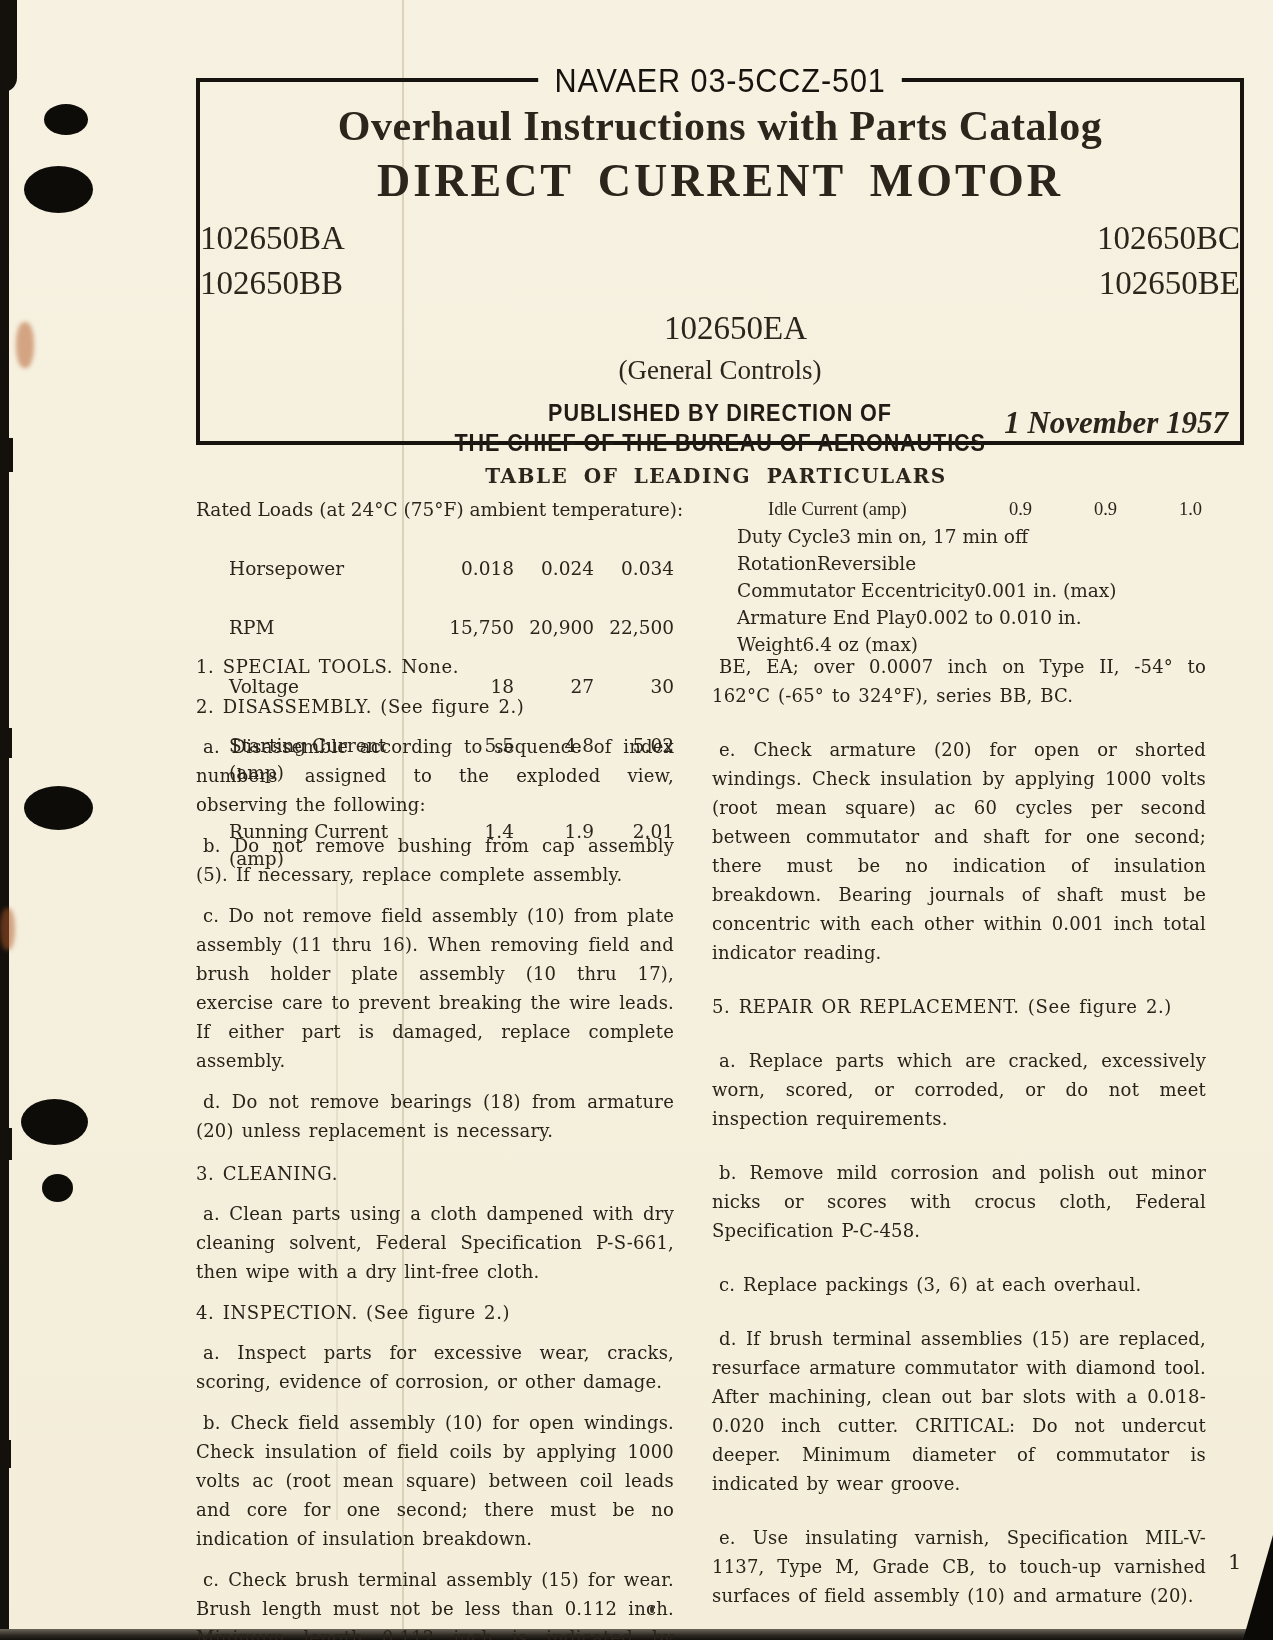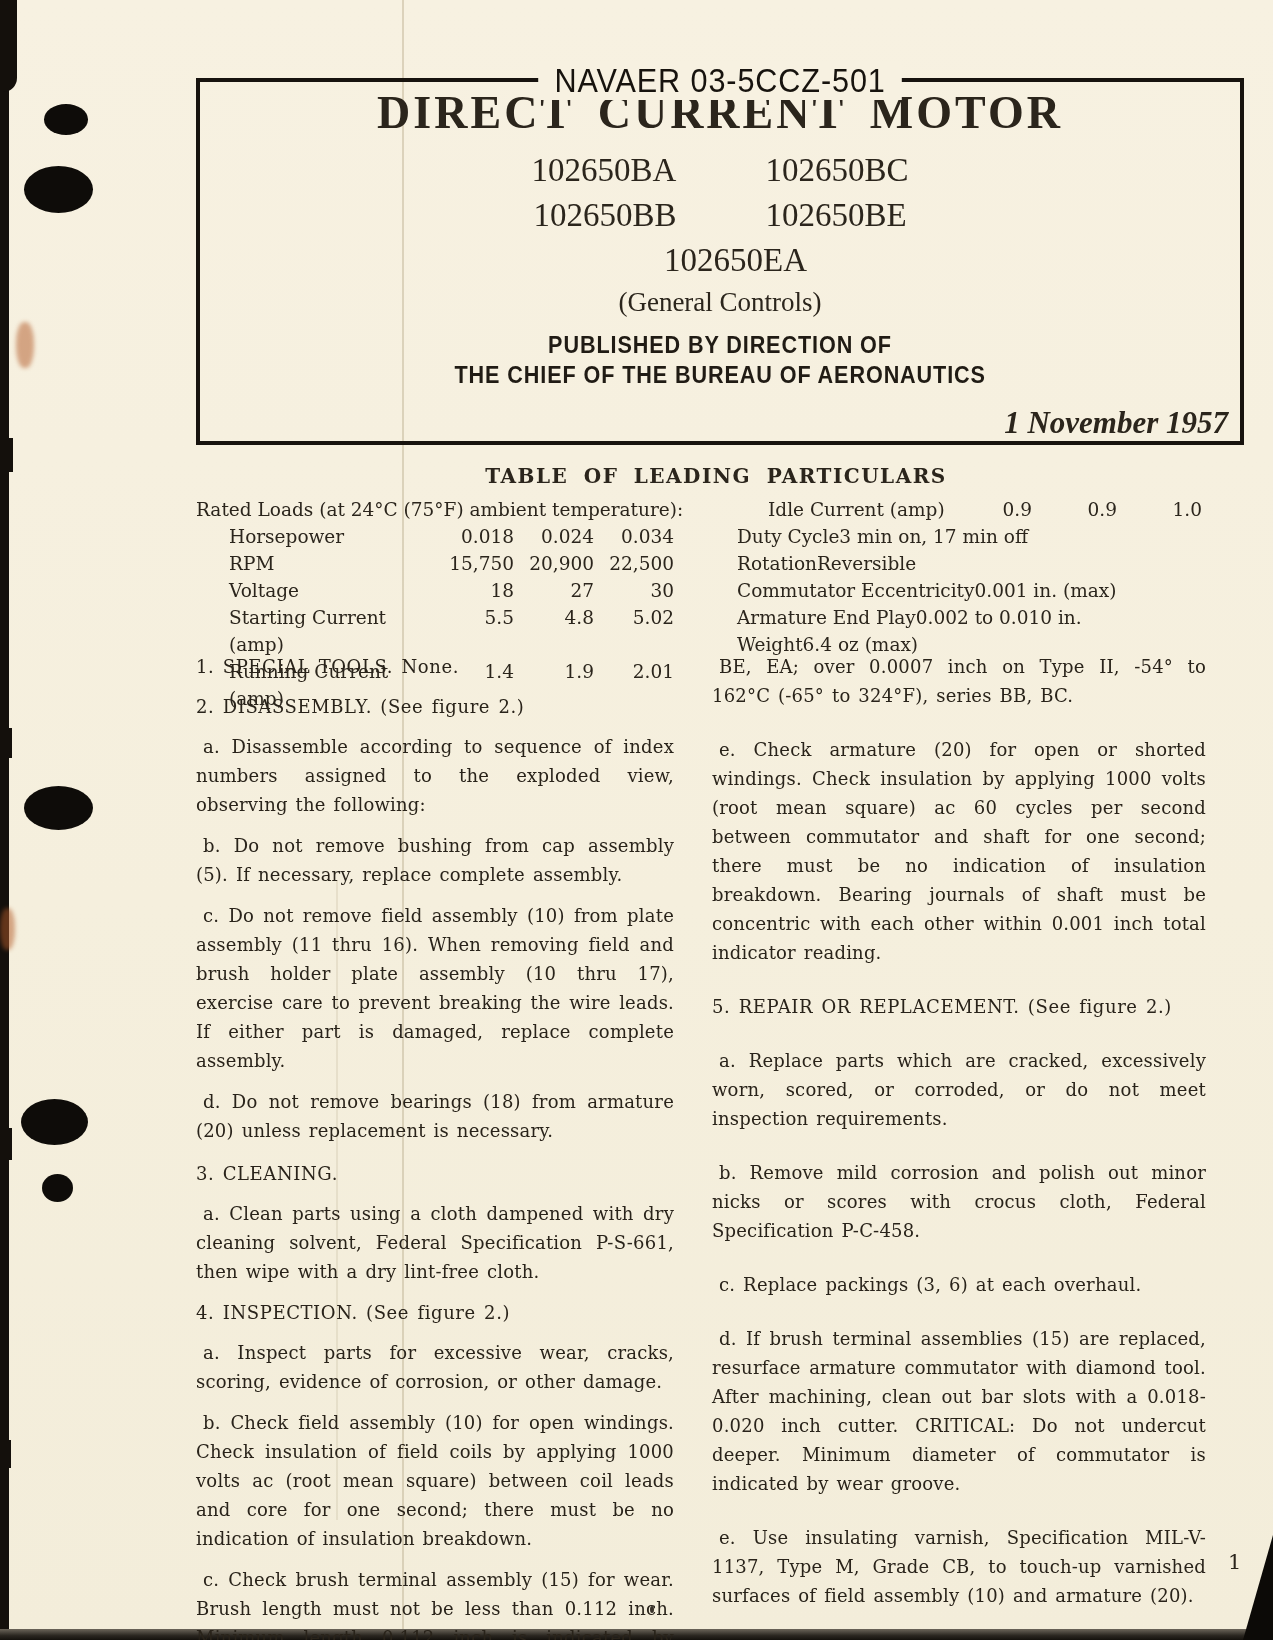--- a/index.html
+++ b/index.html
@@ -29,36 +29,36 @@
     border:4px solid #17130e;text-align:center;}
   .condensed{display:inline-block;transform:scaleX(.9);transform-origin:center;
     font-family:"Liberation Sans",sans-serif;}
   .doc-number-wrap{position:absolute;top:-21px;left:0;right:0;text-align:center;}
   .doc-number{background:#f7f1e1;padding:0 18px;font-size:34px;letter-spacing:1px;color:#17130e;}
   .title1{margin-top:20px;font-family:"Liberation Serif",serif;font-size:42px;line-height:48px;
     font-weight:600;letter-spacing:.5px;}
   .title2{margin-top:6px;font-family:"Liberation Serif",serif;font-size:46px;line-height:50px;
     font-weight:700;letter-spacing:3px;word-spacing:10px;}
   .models{margin-top:10px;font-family:"Liberation Serif",serif;font-size:33px;line-height:45px;}
-  .models-row{display:flex;justify-content:center;gap:89px;}
+  .models-row{display:flex;justify-content:space-between;gap:89px;}
   .model-center{font-family:"Liberation Serif",serif;font-size:33px;line-height:45px;padding-left:31px;}
   .gencontrols{margin-top:2px;font-family:"Liberation Serif",serif;font-size:27px;line-height:34px;}
   .published{margin-top:11px;font-size:24px;line-height:30px;letter-spacing:1px;color:#201b14;font-weight:bold;}
   .datepub{position:absolute;right:12px;bottom:0px;font-family:"Liberation Serif",serif;
     font-style:italic;font-weight:600;font-size:31px;}
   
   .tlp-title{position:absolute;left:196px;top:464px;width:1040px;text-align:center;
     font-size:20px;letter-spacing:1.5px;word-spacing:7px;font-weight:600;}
   .tlp-left{position:absolute;left:196px;top:496px;width:478px;font-size:18.5px;line-height:27px;}
   .tlp-right{position:absolute;left:704px;top:496px;width:498px;font-size:18.5px;line-height:27px;}
   .tlp-head{white-space:nowrap;}
   .tlp-grid{padding-left:33px;}
-  .tlp-row{display:grid;grid-template-columns:1fr 80px 80px 80px;}
+  .tlp-row{display:grid;grid-template-columns:1fr 80px 80px 80px;margin-top:32px;}
   .tlp-row .v{text-align:right;}
-  .tlp-row4{display:grid;grid-template-columns:1fr 85px 85px 85px;}
+  .tlp-row4{display:grid;grid-template-columns:1fr 85px 85px 85px;font-family:Liberation Serif, serif;}
   .tlp-row4 .lbl{padding-left:64px;}
   .tlp-row4 .v{text-align:right;}
   .tlp-kv{display:grid;grid-template-columns:auto 1fr;}
   .tlp-kv .lbl{padding-left:33px;}
   .tlp-kv .v{}
   
   .colL{position:absolute;left:196px;top:652px;width:478px;}
   .colR{position:absolute;left:712px;top:652px;width:494px;}
   .p,.h{font-size:18px;line-height:29px;letter-spacing:.2px;word-spacing:2px;
     text-align:justify;color:#29231a;}
@@ -91,20 +91,21 @@
   <div class="fold-line" style="left:402px;top:0;height:1640px;"></div>
   <div class="fold-line" style="left:336px;top:880px;height:640px;opacity:.5;"></div>
   <div class="speck" style="left:650px;top:1606px;width:4px;height:7px;"></div>
   <div class="bottom-strip"></div>
   <div class="corner-br"></div>
 
   <div class="hbox">
     <div class="doc-number-wrap">
       <span class="condensed doc-number">NAVAER 03-5CCZ-501</span>
     </div>
+    <div class="title1">Overhaul Instructions with Parts Catalog</div>
     <div class="title2">DIRECT CURRENT MOTOR</div>
     <div class="models">
       <div class="models-row">
         <span>102650BA</span>
         <span>102650BC</span>
       </div>
       <div class="models-row">
         <span>102650BB</span>
         <span>102650BE</span>
       </div>

